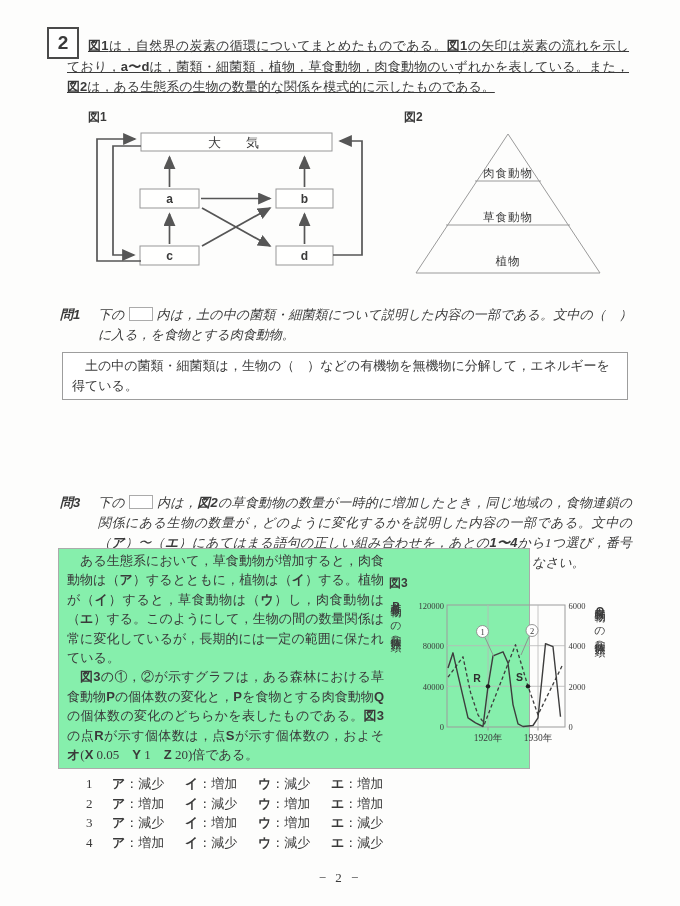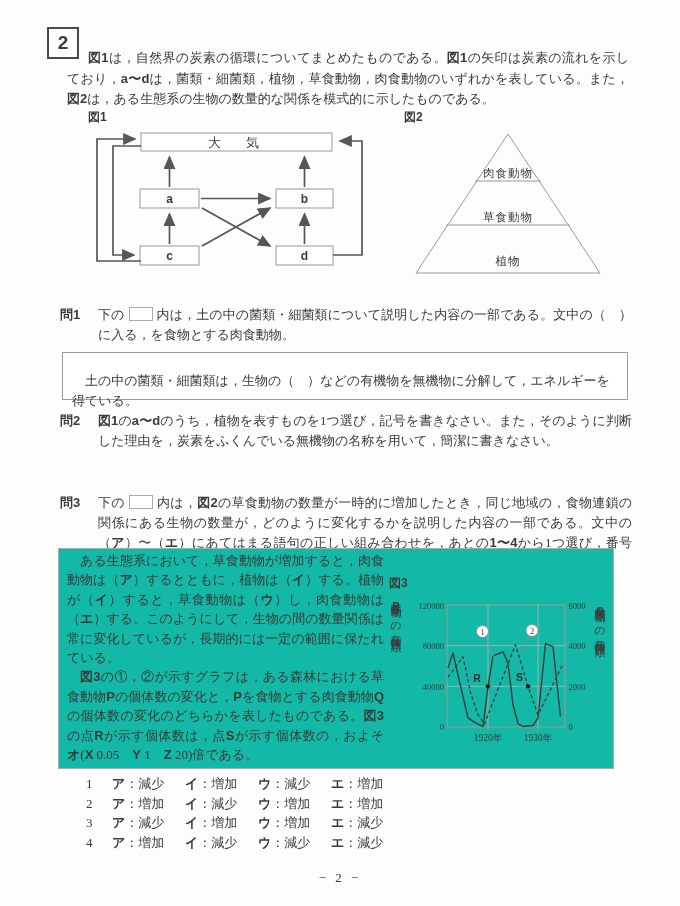--- a/index.html
+++ b/index.html
@@ -2,35 +2,35 @@
 <html><head>
 <meta charset="utf-8">
 <style>
   html,body{margin:0;padding:0;background:#e8e8e8;}
   .page{position:relative;width:680px;height:906px;margin:0 auto;background:#fdfdfc;
         font-family:"Liberation Serif","DejaVu Serif",serif;color:#3a3a3a;overflow:hidden;}
   .g{font-family:"Liberation Sans","DejaVu Sans",sans-serif;font-weight:bold;}
   .qnum{position:absolute;left:47px;top:27px;width:28px;height:28px;border:2px solid #4a4a4a;
         display:flex;align-items:center;justify-content:center;
         font:bold 19px "Liberation Sans","DejaVu Sans",sans-serif;background:#fff;}
-  .intro{position:absolute;left:67px;top:48px;width:562px;font-size:13px;line-height:20.5px;
-         text-indent:21px;text-align:justify;}
+  .intro{position:absolute;left:67px;top:36px;width:562px;font-size:13px;line-height:20.5px;
+         text-indent:21px;text-align:justify;text-decoration:underline;}
   .figlabel{position:absolute;font:bold 12px "Liberation Sans","DejaVu Sans",sans-serif;color:#3a3a3a;}
   svg{position:absolute;overflow:visible;}
   .fbox{fill:#fffffe;stroke:#979797;stroke-width:1;}
   .arrow{stroke:#565656;stroke-width:1.7;fill:none;}
-  .qrow{position:absolute;left:60px;width:572px;display:flex;font-size:13px;line-height:20px;}
+  .qrow{position:absolute;left:60px;width:572px;display:flex;font-size:13px;line-height:20px;font-style:italic;}
   .qlabel{width:38px;flex:none;}
   .qtext{flex:1;text-align:justify;}
   .bb{display:inline-block;width:22px;height:12px;border:1px solid #ababab;
       vertical-align:-2px;margin:0 4px;background:#fff;}
   .stmtbox{position:absolute;left:62px;top:352px;width:566px;height:48px;box-sizing:border-box;
-           border:1px solid #9d9d9d;padding:18px 9px;font-size:13px;line-height:20px;background:#fff;}
-  .bigbox{position:absolute;left:58px;top:548px;width:556px;height:221px;box-sizing:border-box;
-          border:1px solid #ababab;background:#14b8a6;padding-left:32px;}
+           border:1px solid #9d9d9d;padding:3px 9px;font-size:13px;line-height:20px;background:#fff;}
+  .bigbox{position:absolute;left:58px;top:548px;width:472px;height:221px;box-sizing:border-box;
+          border:1px solid #ababab;background:#86efac;padding-left:32px;}
   .passage{position:absolute;left:8px;top:2px;width:317px;font-size:13px;line-height:19.4px;text-align:justify;}
   .passage p{margin:0;text-indent:13px;}
   #fig3{position:absolute;left:385px;top:573px;width:247px;height:192px;}
   .vtitle{position:absolute;writing-mode:vertical-rl;font-size:11px;letter-spacing:1.5px;line-height:14px;}
   .vtitle .g{text-orientation:upright;}
   .vt-left{left:4px;top:21px;}
   .vt-right{left:208px;top:26px;}
   .options{position:absolute;left:86px;top:774px;font-size:13px;line-height:19.6px;}
   .optrow{display:flex;}
   .optrow .num{width:26px;}
@@ -98,24 +98,20 @@
   </svg>
 
   <div class="qrow" style="top:305px">
     <span class="qlabel g">問1</span>
     <span class="qtext"><span>下の</span><span class="bb"></span><span>内は，土の中の菌類・細菌類について説明した内容の一部である。文中の（　）に入る，を食物とする肉食動物。</span></span>
   </div>
   <div class="stmtbox">
     <span>　土の中の菌類・細菌類は，生物の（　）などの有機物を無機物に分解して，エネルギーを得ている。</span>
   </div>
 
-  <div class="qrow" style="top:411px">
-    <span class="qlabel g">問2</span>
-    <span class="qtext"><span class="g">図1</span><span>の</span><span class="g">a〜d</span><span>のうち，植物を表すものを1つ選び，記号を書きなさい。また，そのように判断した理由を，炭素をふくんでいる無機物の名称を用いて，簡潔に書きなさい。</span></span>
-  </div>
 
   <div class="qrow" style="top:493px">
     <span class="qlabel g">問3</span>
     <span class="qtext"><span>下の</span><span class="bb"></span><span>内は，</span><span class="g">図2</span><span>の草食動物の数量が一時的に増加したとき，同じ地域の，食物連鎖の関係にある生物の数量が，どのように変化するかを説明した内容の一部である。文中の（</span><span class="g">ア</span><span>）〜（</span><span class="g">エ</span><span>）にあてはまる語句の正しい組み合わせを，あとの</span><span class="g">1〜4</span><span>から1つ選び，番号を書きなさい。また，</span><span class="g">オ</span><span>の（　）内から，適切な数値を選び，記号を書きなさい。</span></span>
   </div>
 
   <div class="bigbox">
     <div class="passage">
       <p><span>ある生態系において，草食動物が増加すると，肉食動物は（</span><span class="g">ア</span><span>）するとともに，植物は（</span><span class="g">イ</span><span>）する。植物が（</span><span class="g">イ</span><span>）すると，草食動物は（</span><span class="g">ウ</span><span>）し，肉食動物は（</span><span class="g">エ</span><span>）する。このようにして，生物の間の数量関係は常に変化しているが，長期的には一定の範囲に保たれている。</span></p>
       <p><span class="g">図3</span><span>の①，②が示すグラフは，ある森林における草食動物</span><span class="g">P</span><span>の個体数の変化と，</span><span class="g">P</span><span>を食物とする肉食動物</span><span class="g">Q</span><span>の個体数の変化のどちらかを表したものである。</span><span class="g">図3</span><span>の点</span><span class="g">R</span><span>が示す個体数は，点</span><span class="g">S</span><span>が示す個体数の，およそ</span><span class="g">オ</span><span>(</span><span class="g">X</span><span> 0.05　</span><span class="g">Y</span><span> 1　</span><span class="g">Z</span><span> 20)倍である。</span></p>

